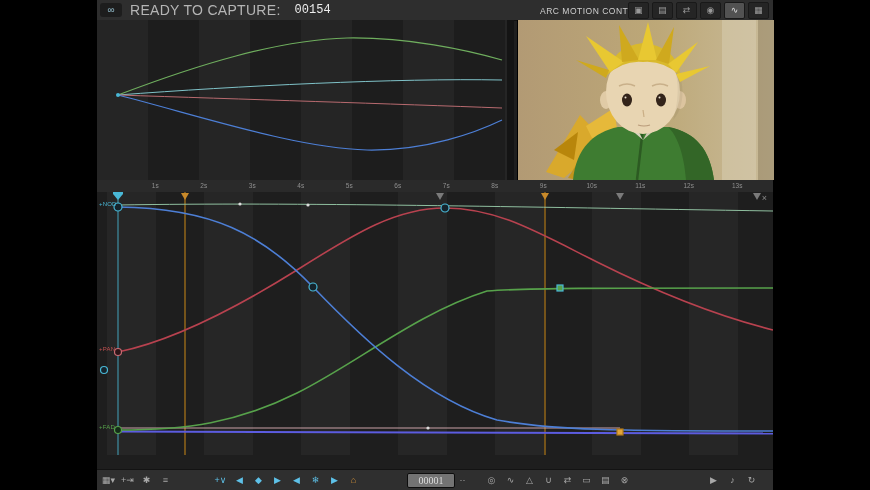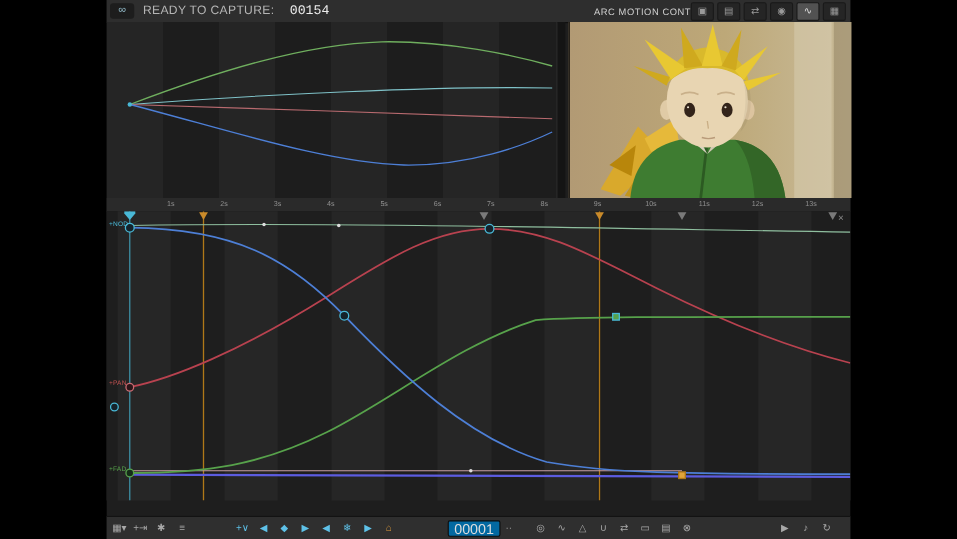--- a/index.html
+++ b/index.html
@@ -5,21 +5,21 @@
   html,body{margin:0;padding:0;}
   body{width:870px;height:490px;background:#000;overflow:hidden;
        font-family:"Liberation Sans",sans-serif;-webkit-font-smoothing:antialiased;}
   .window{position:absolute;left:97px;top:0;width:676px;height:490px;background:#1e1e1e;}
 
   
   .topbar{position:absolute;top:0;left:0;width:676px;height:20px;background:#2e2e2e;
           border-bottom:1px solid #101010;display:flex;align-items:center;}
   .logo{width:22px;height:14px;margin-left:3px;background:#1d1d1d;border-radius:3px;
         color:#8fb6c4;font-size:10px;line-height:14px;text-align:center;}
-  .status{color:#b5b5b5;font-size:11px;margin-left:8px;letter-spacing:.3px;white-space:nowrap;}
+  .status{color:#b5b5b5;font-size:14px;margin-left:8px;letter-spacing:.3px;white-space:nowrap;}
   .counter{color:#ececec;font-size:12px;margin-left:14px;font-family:"Liberation Mono",monospace;text-align:center;}
   .paneltitle{position:absolute;left:443px;top:6px;font-size:8.5px;color:#cfcfcf;letter-spacing:.5px;white-space:nowrap;}
   .topicons{position:absolute;right:4px;top:2px;display:flex;gap:3px;}
   .topicon{width:19px;height:15px;background:#252525;border:1px solid #191919;color:#9a9a9a;
            font-size:9px;text-align:center;line-height:15px;border-radius:2px;cursor:pointer;}
   .topicon.active{background:#525252;color:#e2e2e2;}
 
   
   .overview{position:absolute;left:0;top:20px;width:410px;height:160px;
             background:repeating-linear-gradient(90deg,#252525 0 51px,#1d1d1d 51px 102px);
@@ -45,23 +45,23 @@
   .close-x{position:absolute;right:6px;top:1px;color:#8a8a8a;font-size:9px;cursor:pointer;}
 
   
   .toolbar{position:absolute;left:0;top:469px;width:676px;height:21px;background:#2f2f2f;
            border-top:1px solid #131313;display:flex;align-items:center;}
   .tgroup{display:flex;gap:4px;align-items:center;flex:none;}
   .tbtn{min-width:15px;height:15px;color:#a8a8a8;font-size:9px;line-height:15px;text-align:center;
         cursor:pointer;white-space:nowrap;}
   .tbtn.cyan{color:#5ec1e8;}
   .tbtn.orange{color:#e09a3a;}
-  .framebox{background:#0369a1;border:1px solid #0d0d0d;color:#dddddd;font-size:13px;width:46px;
+  .framebox{background:#737373;border:1px solid #0d0d0d;color:#dddddd;font-size:10px;width:46px;
             height:13px;line-height:13px;text-align:center;border-radius:2px;
-            font-family:Liberation Sans, sans-serif;}
+            font-family:Liberation Serif, serif;}
 </style>
 </head>
 <body>
 
 <div class="window">
 
   <div class="topbar">
     <div class="logo">∞</div>
     <div class="status">READY TO CAPTURE:</div>
     <div class="counter">00154</div>

